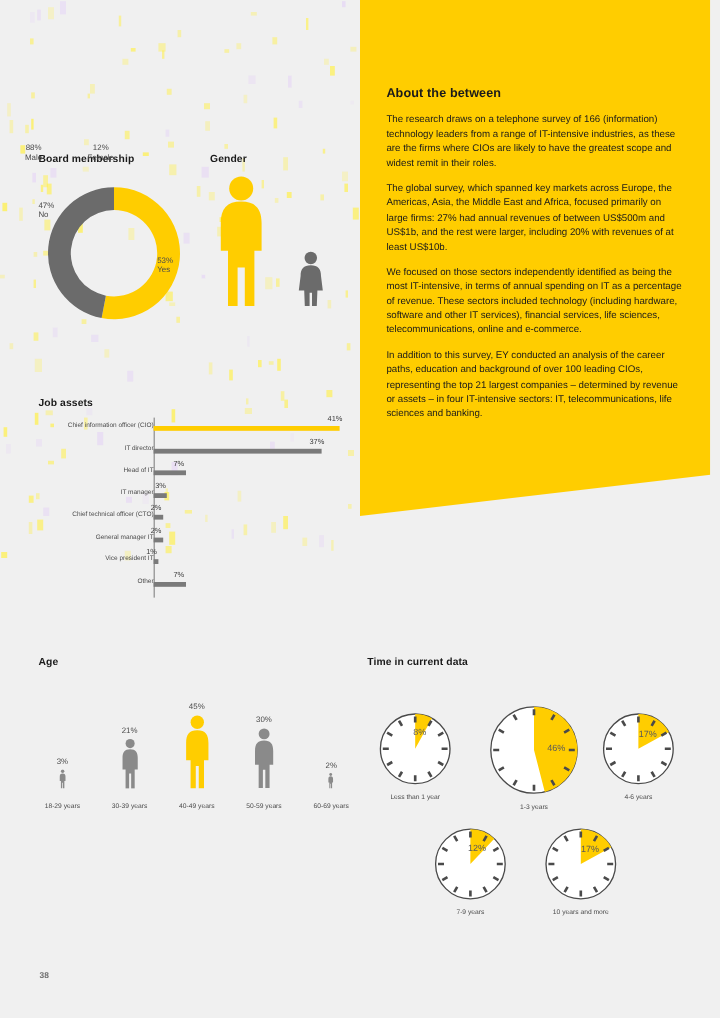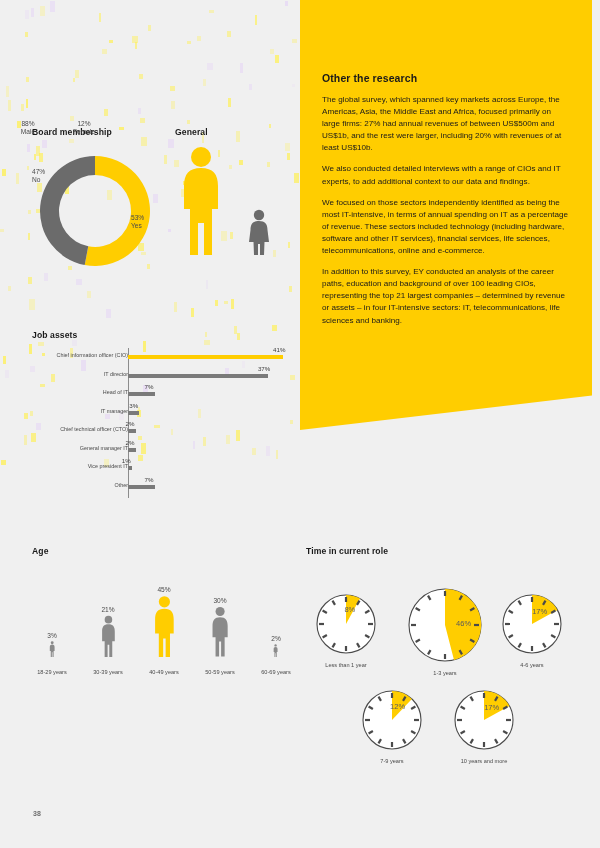--- a/index.html
+++ b/index.html
@@ -228,23 +228,23 @@
       <i style="left:254.9px;top:14.6px;width:2.1px;height:10.5px;background:#fff04d;opacity:0.63"></i>
       <i style="left:31.3px;top:7.5px;width:2.7px;height:9.2px;background:#e6d7f5;opacity:0.60"></i>
       <i style="left:105.0px;top:413.7px;width:5.0px;height:5.1px;background:#e6d7f5;opacity:0.62"></i>
       <i style="left:275.9px;top:450.1px;width:2.4px;height:8.9px;background:#fff04d;opacity:0.36"></i>
       <i style="left:44.0px;top:273.2px;width:4.1px;height:7.4px;background:#e6d7f5;opacity:0.48"></i>
       <i style="left:109.3px;top:39.7px;width:3.7px;height:3.1px;background:#fff04d;opacity:0.66"></i>
     </div>
 
   <div class="panel">
     <div class="panel-inner">
-      <h2>Other the research</h2>
+      <h2>About the between</h2>
+      <p>The research draws on a telephone survey of 166 (information) technology leaders from a range of IT-intensive industries, as these are the firms where CIOs are likely to have the greatest scope and widest remit in their roles.</p>
       <p>The global survey, which spanned key markets across Europe, the Americas, Asia, the Middle East and Africa, focused primarily on large firms: 27% had annual revenues of between US$500m and US$1b, and the rest were larger, including 20% with revenues of at least US$10b.</p>
-      <p>We also conducted detailed interviews with a range of CIOs and IT experts, to add additional context to our data and findings.</p>
       <p>We focused on those sectors independently identified as being the most IT-intensive, in terms of annual spending on IT as a percentage of revenue. These sectors included technology (including hardware, software and other IT services), financial services, life sciences, telecommunications, online and e-commerce.</p>
       <p>In addition to this survey, EY conducted an analysis of the career paths, education and background of over 100 leading CIOs, representing the top 21 largest companies – determined by revenue or assets – in four IT-intensive sectors: IT, telecommunications, life sciences and banking.</p>
     </div>
   </div>
 
 
   <div class="sect-title" style="left:32px;top:127px;">Board membership</div>
   <div class="donut-wrap">
     <svg width="126" height="126" viewBox="0 0 126 126">
       <g id="donut-g">
@@ -255,21 +255,21 @@
   </div>
   <div class="lbl" style="left:32px;top:168px;">
     <b>47%</b>
     <b>No</b>
   </div>
   <div class="lbl" style="left:131px;top:214px;">
     <b>53%</b>
     <b>Yes</b>
   </div>
 
-  <div class="sect-title" style="left:175px;top:127px;">General</div>
+  <div class="sect-title" style="left:175px;top:127px;">Gender</div>
   <div class="gender-wrap">
     <svg width="120" height="115" viewBox="0 0 120 115">
 
       <g fill="#ffcd00">
         <circle cx="26" cy="14" r="10"></circle>
         <path d="M26 25 C14 25 9 31 9 43 L9 66 L15 66 L15 112 L23 112 L23 80 L29 80 L29 112 L37 112 L37 66 L43 66 L43 43 C43 31 38 25 26 25 Z"></path>
       </g>
 
       <g fill="#6b6b6b">
         <circle cx="84" cy="72" r="5.2"></circle>
@@ -382,21 +382,21 @@
             <g fill="#8a8a8a">
               <circle cx="20" cy="11" r="9"></circle>
               <path d="M20 22 C9 22 5 28 5 39 L5 62 L11 62 L11 100 L18 100 L18 70 L22 70 L22 100 L29 100 L29 62 L35 62 L35 39 C35 28 31 22 20 22 Z"></path>
             </g>
           </svg>
         </div>
         <div class="agecap" style="left:226px;">60-69 years</div>
       </div>
   </div>
 
-  <div class="sect-title" style="left:306px;top:546px;">Time in current role</div>
+  <div class="sect-title" style="left:306px;top:546px;">Time in current data</div>
   <div class="clocks">
     <div id="clock-set">
         <div class="clock" style="left:14px;top:32px;width:64px;height:64px;"><svg width="64" height="64" viewBox="0 0 64 64">
             <circle cx="32" cy="32" r="29" fill="#ffffff" stroke="#4a4a4a" stroke-width="1.1"></circle>
             <path d="M32 32 L32.0 3.0 A29 29 0 0 1 46.0 6.6 Z" fill="#ffcd00"></path>
             <line x1="32.0" y1="5.0" x2="32.0" y2="10.0" stroke="#4a4a4a" stroke-width="2.2"></line>
             <line x1="45.5" y1="8.6" x2="43.0" y2="12.9" stroke="#4a4a4a" stroke-width="2.2"></line>
             <line x1="55.4" y1="18.5" x2="51.1" y2="21.0" stroke="#4a4a4a" stroke-width="2.2"></line>
             <line x1="59.0" y1="32.0" x2="54.0" y2="32.0" stroke="#4a4a4a" stroke-width="2.2"></line>
             <line x1="55.4" y1="45.5" x2="51.1" y2="43.0" stroke="#4a4a4a" stroke-width="2.2"></line>

